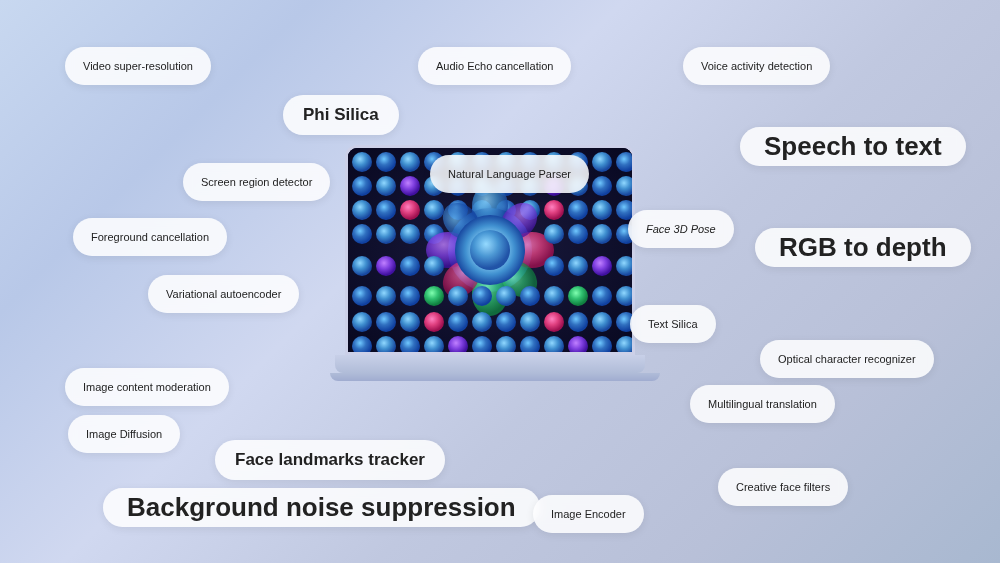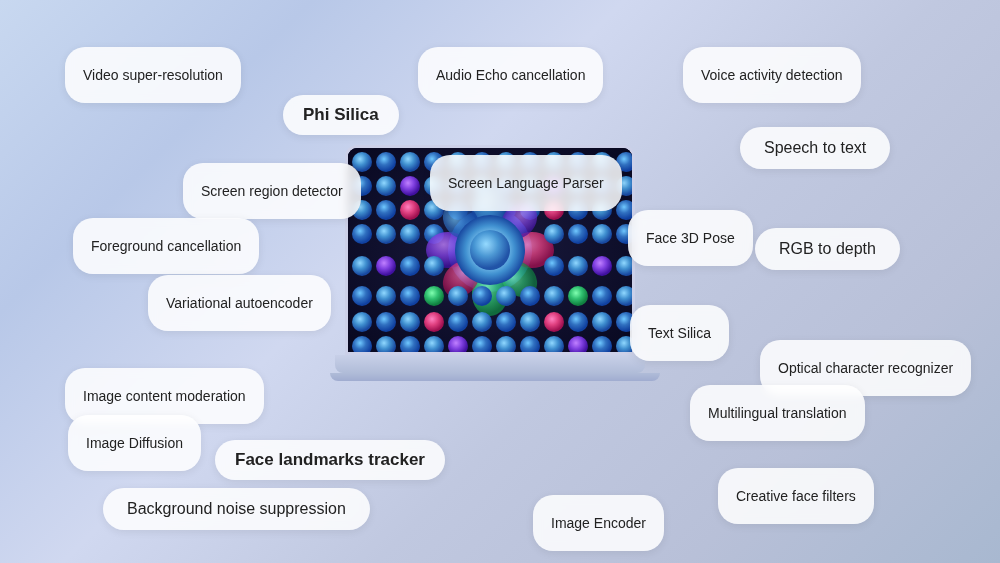--- a/index.html
+++ b/index.html
@@ -10,33 +10,33 @@
       overflow: hidden;
       font-family: 'Segoe UI', Arial, sans-serif;
       background: linear-gradient(135deg, #c8d8f0 0%, #b8c8e8 20%, #d0d8f0 40%, #c0c8e0 60%, #b8c0d8 80%, #a8b8d0 100%);
       position: relative;
     }
 
     .chip {
       position: absolute;
       background: rgba(255, 255, 255, 0.85);
       border-radius: 20px;
-      padding: 20px 18px;
-      font-size: 14px;
+      padding: 13px 18px;
+      font-size: 11px;
       font-weight: 400;
       color: #222;
       white-space: nowrap;
       backdrop-filter: blur(4px);
       box-shadow: 0 2px 8px rgba(0,0,0,0.08);
     }
 
     .chip.large {
-      font-size: 16px;
-      font-weight: 400;
-      padding: 12px 24px;
+      font-size: 26px;
+      font-weight: 700;
+      padding: 4px 24px;
       border-radius: 24px;
     }
 
     .chip.medium {
       font-size: 17px;
       font-weight: 600;
       padding: 10px 20px;
       border-radius: 22px;
     }
 
@@ -249,22 +249,22 @@
   <div class="laptop-bottom"></div>
 </div>
 
 <div id="chips-container">
     <div class="chip" style="top: 47px; left: 65px;">Video super-resolution</div>
     <div class="chip" style="top: 47px; left: 418px;">Audio Echo cancellation</div>
     <div class="chip" style="top: 47px; left: 683px;">Voice activity detection</div>
     <div class="chip medium" style="top: 95px; left: 283px; text-align: right;">Phi Silica</div>
     <div class="chip large" style="top: 127px; left: 740px;">Speech to text</div>
     <div class="chip" style="top: 163px; left: 183px;">Screen region detector</div>
-    <div class="chip" style="top: 155px; left: 430px;">Screen Language Parser</div>
-    <div class="chip" style="top: 210px; left: 628px;">Face 3D Pose</div>
+    <div class="chip" style="top: 155px; left: 430px;">Natural Language Parser</div>
+    <div class="chip" style="top: 210px; left: 628px; font-style: italic;">Face 3D Pose</div>
     <div class="chip" style="top: 218px; left: 73px;">Foreground cancellation</div>
     <div class="chip large" style="top: 228px; left: 755px;">RGB to depth</div>
     <div class="chip" style="top: 275px; left: 148px;">Variational autoencoder</div>
     <div class="chip" style="top: 305px; left: 630px;">Text Silica</div>
     <div class="chip" style="top: 345px; left: 65px; margin-top: 23px;">Image content moderation</div>
     <div class="chip" style="top: 340px; left: 760px;">Optical character recognizer</div>
     <div class="chip" style="top: 385px; left: 690px;">Multilingual translation</div>
     <div class="chip" style="top: 415px; left: 68px;">Image Diffusion</div>
     <div class="chip medium" style="top: 440px; left: 215px; text-align: center;">Face landmarks tracker</div>
     <div class="chip" style="top: 468px; left: 718px;">Creative face filters</div>

